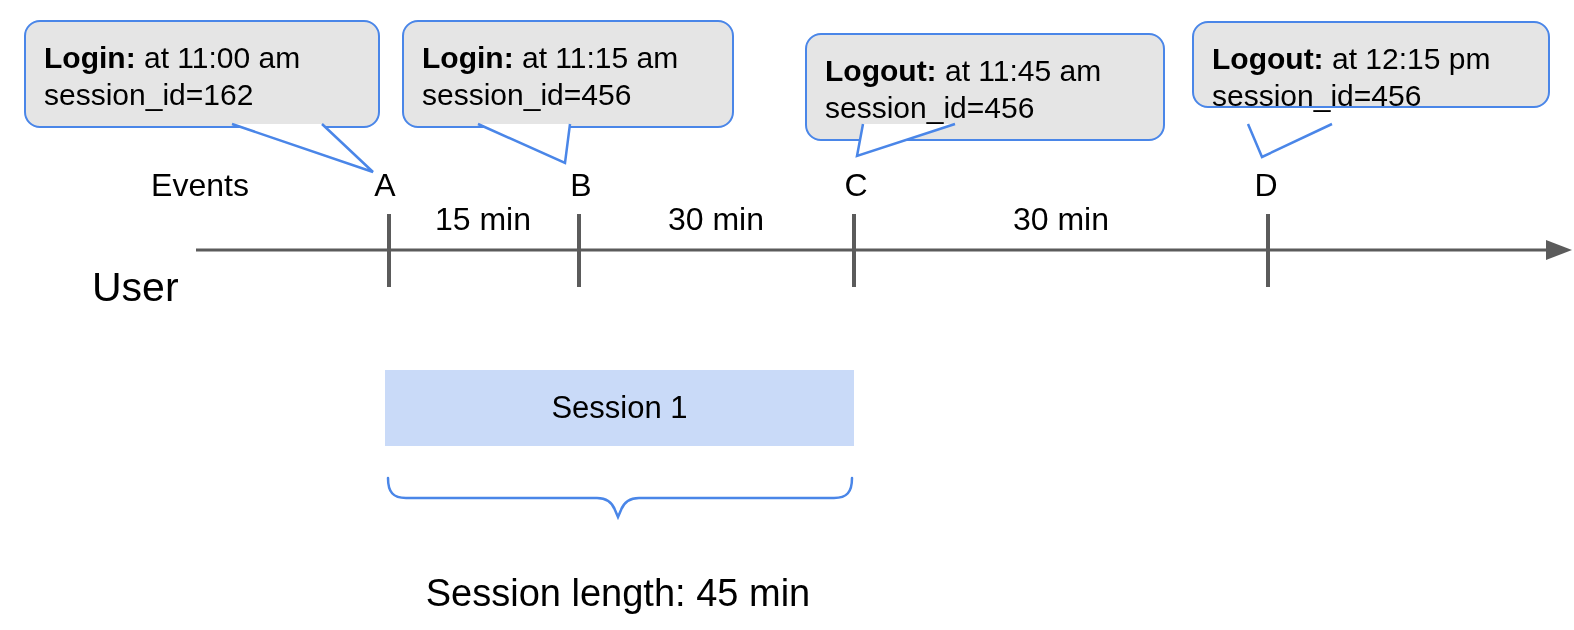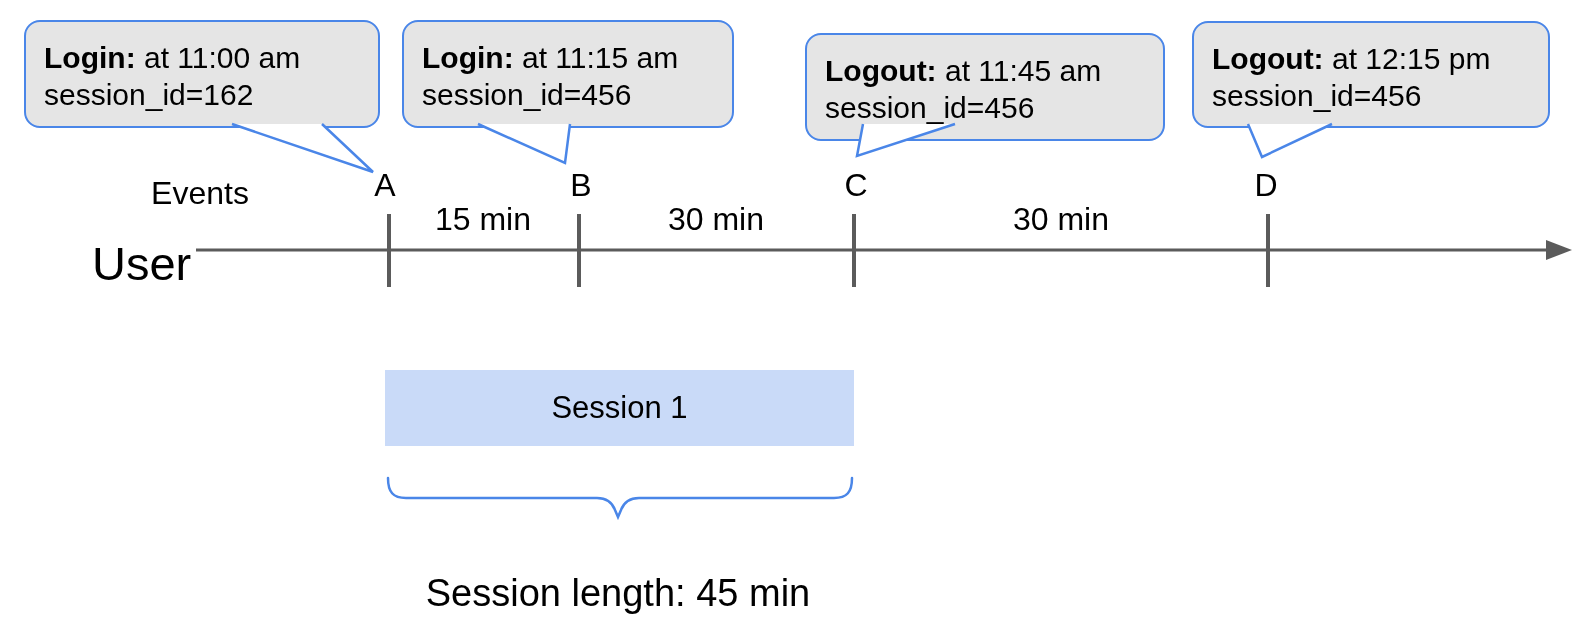--- a/index.html
+++ b/index.html
@@ -12,24 +12,24 @@
     position:absolute;box-sizing:border-box;background:#e5e5e5;
     border:2.5px solid #4a86e8;border-radius:16px;
     padding:17px 18px 0 18px;font-size:30px;line-height:37px;z-index:1;
   }
   .bubble .b{font-weight:bold;}
   
   #strokes{position:absolute;left:0;top:0;z-index:2;pointer-events:none;}
   
   .lbl{position:absolute;z-index:3;white-space:nowrap;}
   .center{transform:translateX(-50%);}
-  .events-lbl{font-size:32px;margin-top:8px;}
+  .events-lbl{font-size:32px;}
   .evt-letter{font-size:32px;}
   .interval-lbl{font-size:32px;}
-  .user-lbl{font-size:47px;}
+  .user-lbl{font-size:41px;margin-top:28px;}
   .length-lbl{font-size:38px;}
   
   .session-box{
     position:absolute;left:385px;top:370px;width:469px;height:76px;
     background:#c9daf8;display:flex;align-items:center;justify-content:center;
     font-size:31px;z-index:1;
   }
 </style>
 </head>
 <body>
@@ -44,21 +44,21 @@
   <div class="bubble" style="left:402px;top:20px;width:332px;height:108px;">
     <div><span class="b">Login:</span><span> at 11:15 am</span></div>
     <div>session_id=456</div>
   </div>
 
   <div class="bubble" style="left:805px;top:33px;width:360px;height:108px;">
     <div><span class="b">Logout:</span><span> at 11:45 am</span></div>
     <div>session_id=456</div>
   </div>
 
-  <div class="bubble" style="left:1192px;top:21px;width:358px;height:107px;">
+  <div class="bubble" style="left:1192px;top:21px;width:358px;height:87px;">
     <div><span class="b">Logout:</span><span> at 12:15 pm</span></div>
     <div>session_id=456</div>
   </div>
 
   <div class="session-box">
     <span>Session 1</span>
   </div>
 
   <svg id="strokes" width="1574" height="630" viewBox="0 0 1574 630">
 

